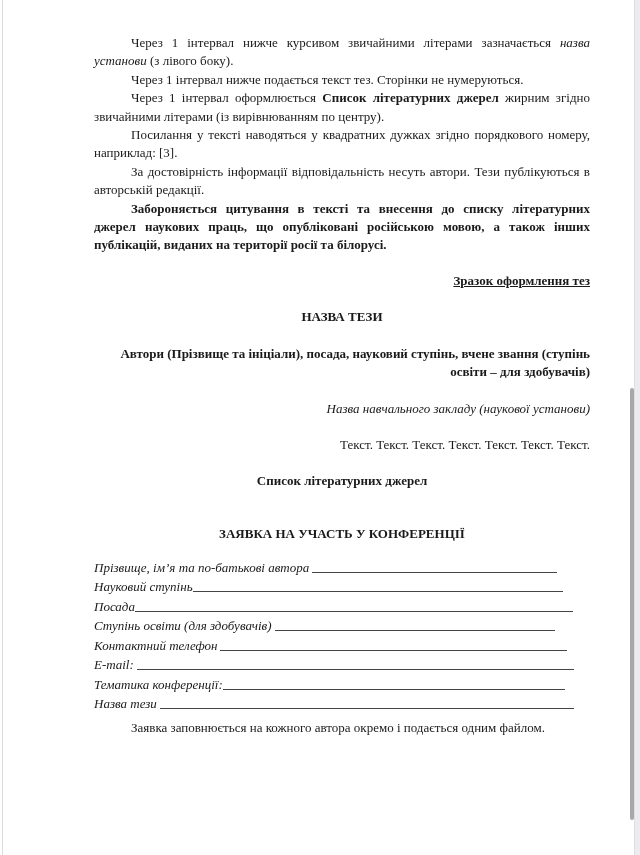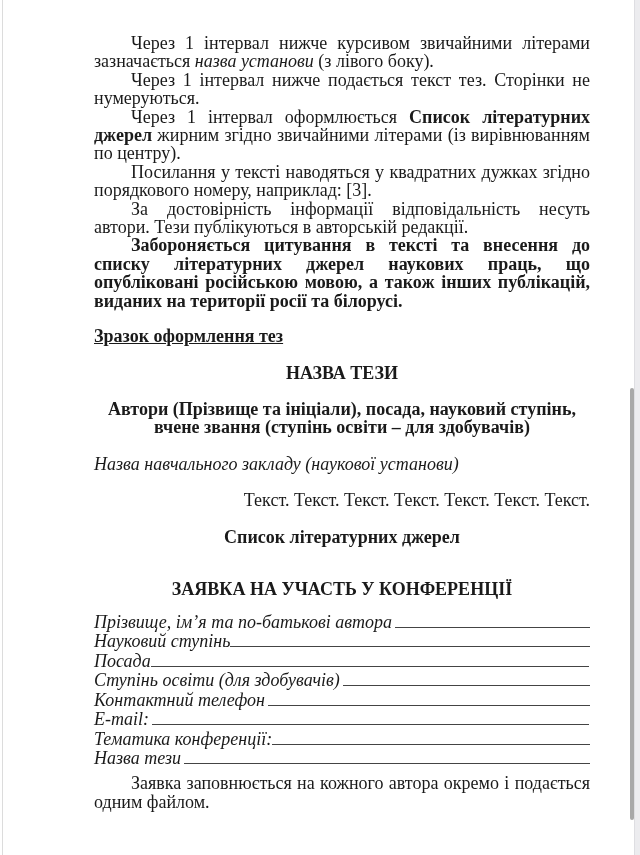--- a/index.html
+++ b/index.html
@@ -27,36 +27,36 @@
     .scroll-thumb {
       position: absolute; left: 630px; top: 388px; width: 4px; height: 432px;
       background: #a8a8a8;
       border-radius: 2px;
     }
     .page {
       position: absolute;
       left: 94px;
       top: 34px;
       width: 496px;
-      font-size: 18px;
+      font-size: 13px;
       line-height: 18.4px;
     }
     .p {
       margin: 0;
       text-align: justify;
       text-indent: 37px;
     }
     .p.noind { text-indent: 0; }
     .b { font-weight: bold; }
     .i { font-style: italic; }
     .center { text-align: center; text-indent: 0; }
     .heading-u {
       font-weight: bold;
       text-decoration: underline;
-      text-align: left;
+      text-align: right;
       margin: 0;
     }
     .form { margin-top: 0; }
     .form-row {
       display: flex;
       align-items: flex-end;
       height: 19.5px;
       line-height: 19px;
       font-style: italic;
     }
@@ -93,25 +93,25 @@
   <div style="height:17px"></div>
 
   <p class="heading-u">Зразок оформлення тез</p>
 
   <div style="height:18px"></div>
 
   <p class="p center b">НАЗВА ТЕЗИ</p>
 
   <div style="height:18px"></div>
 
-  <p class="p noind b" style="text-align:center">Автори (Прізвище та ініціали), посада, науковий ступінь, вчене звання (ступінь освіти – для здобувачів)</p>
+  <p class="p noind b" style="text-align:right">Автори (Прізвище та ініціали), посада, науковий ступінь, вчене звання (ступінь освіти – для здобувачів)</p>
 
   <div style="height:18px"></div>
 
-  <p class="p noind i" style="text-align:left">Назва навчального закладу (наукової установи)</p>
+  <p class="p noind i" style="text-align:right">Назва навчального закладу (наукової установи)</p>
 
   <div style="height:18px"></div>
 
   <p class="p" style="text-align:right">Текст. Текст. Текст. Текст. Текст. Текст. Текст.</p>
 
   <div style="height:18px"></div>
 
   <p class="p center b">Список літературних джерел</p>
 
   <div style="height:34px"></div>

